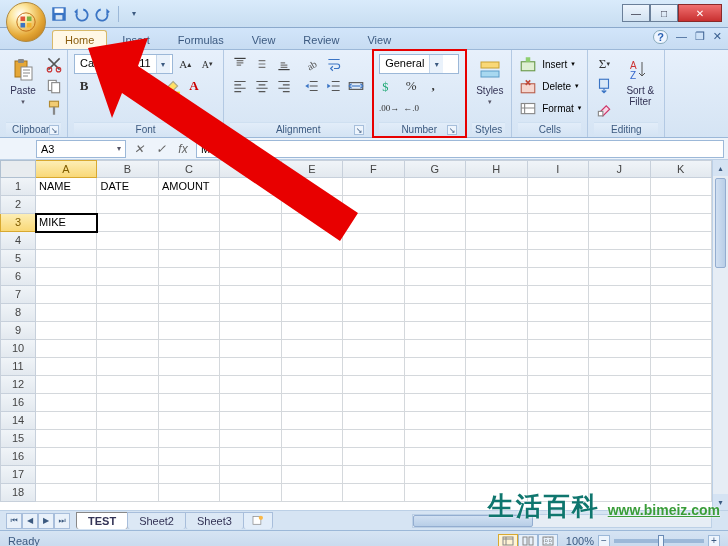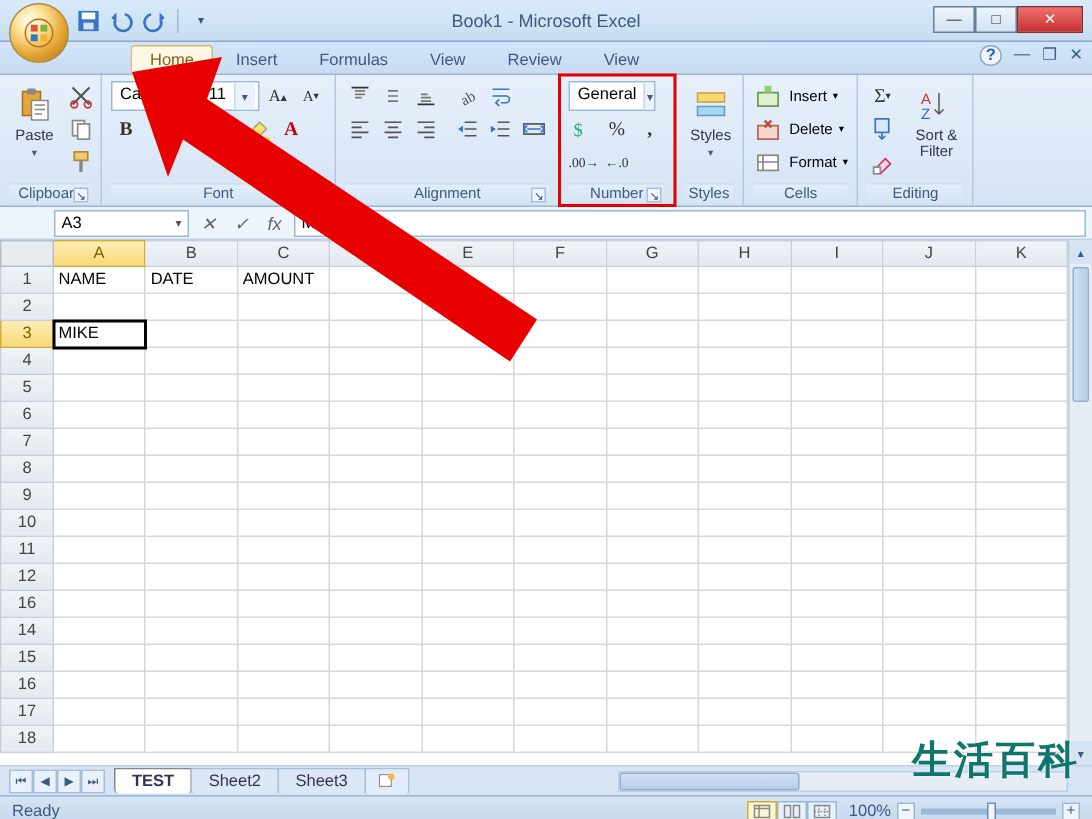--- a/index.html
+++ b/index.html
@@ -34,21 +34,21 @@
 .qat { margin-left: 50px; display: flex; gap: 4px; align-items:center; }
 .qat .qbtn { width:18px;height:18px; display:flex;align-items:center;justify-content:center; border-radius:2px; }
 .qat .qsep { width:1px;height:16px;background:#9cb8d8;margin:0 2px; }
 .title-text { position:absolute; left:0; right:0; text-align:center; font-size:12px; color:#3c5a80; pointer-events:none; }
 .winbtns { position:absolute; right:6px; top:4px; display:flex; gap:0; }
 .winbtns .wb { width:28px;height:18px;border:1px solid #6a7f99;background:linear-gradient(#eef5fd,#d2e2f1);display:flex;align-items:center;justify-content:center;font-size:10px;color:#334; }
 .winbtns .wb.close { width:44px;background:linear-gradient(#f07070,#c83030);color:#fff;border-color:#8a2a2a; }
 
 .tabstrip { height:22px; background:linear-gradient(#d2e5fa,#c7dcf2); display:flex; align-items:flex-end; padding-left:52px; gap:2px; border-bottom:1px solid #9cb8d8; position:relative; }
 .tab { padding:3px 12px; font-size:11px; color:#3c5a80; border:1px solid transparent; border-bottom:none; border-radius:3px 3px 0 0; cursor:default; }
-.tab.active { background:#fff8e6; border-color:#d7b96a; color:#8a5d0f;margin-left:35px; }
+.tab.active { background:#fff8e6; border-color:#d7b96a; color:#8a5d0f; }
 .tabstrip .help { position:absolute; right:6px; top:2px; display:flex; gap:8px; }
 .tabstrip .help span { color:#3a5f90; font-size:11px; }
 
 .ribbon {
   height: 88px;
   background: linear-gradient(#e7f0fb, #d5e4f4);
   border-bottom:1px solid #9cb8d8;
   display:flex;
 }
 .group {
@@ -164,21 +164,20 @@
       </div>
     <div class="qbtn">
         <svg viewBox="0 0 16 16">
           <path d="M6 4 A5 5 0 1 0 12 8" fill="none" stroke="#3a74c4" stroke-width="1.6"></path>
           <path d="M14 6 L11 3 L11 9 Z" fill="#3a74c4"></path>
         </svg>
       </div>
     <div class="qsep"></div>
     <div class="qbtn" style="font-size:8px;color:#3c5a80;">▾</div>
   </div>
-  <div class="title-text">Book1 - Microsoft Excel</div>
   <div class="winbtns">
     <div class="wb">—</div>
     <div class="wb">□</div>
     <div class="wb close">✕</div>
   </div>
 </div>
 
 <div class="tabstrip">
   <div class="tab active">Home</div>
   <div class="tab">Insert</div>
@@ -350,21 +349,21 @@
             </svg>
           </div>
       </div>
     </div>
     <div class="group-name"><span>Alignment</span><div class="group-launch">↘</div></div>
   </div>
 
   <div class="group number-highlight">
     <div class="group-body col">
       <div class="row">
-        <div class="sel-font" style="width:58px">
+        <div class="sel-font" style="width:80px">
             <div class="v">General</div>
             <div class="dd">▾</div>
           </div>
       </div>
       <div class="row">
         <div class="smbtn">
             <svg viewBox="0 0 16 16">
               <text x="2" y="12" font-size="11" fill="#2a7">$</text>
             </svg>
           </div>
@@ -810,13 +809,14 @@
   </div>
 </div>
 
 <svg class="big-arrow" viewBox="0 0 280 220">
   <defs></defs>
   <polygon points="0,10 60,0 50,28 270,175 252,203 34,55 24,80" fill="#e80000"></polygon>
 </svg>
 
 <div class="watermark">
   <span class="glyphs">生活百科</span>
+  <span style="font-size:14px;color:#3a9d3a;text-decoration:underline">www.bimeiz.com</span>
 </div>
 
 </body></html>

